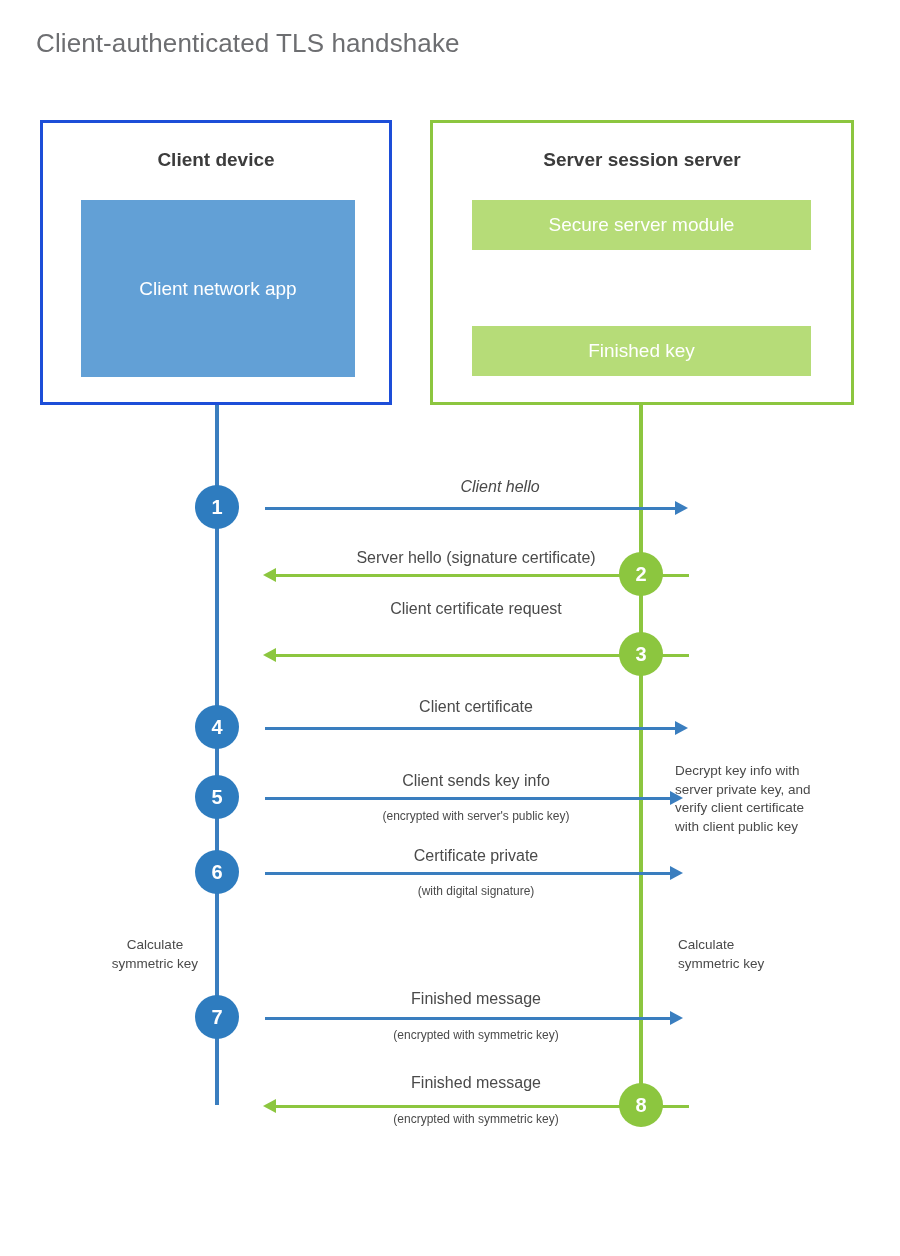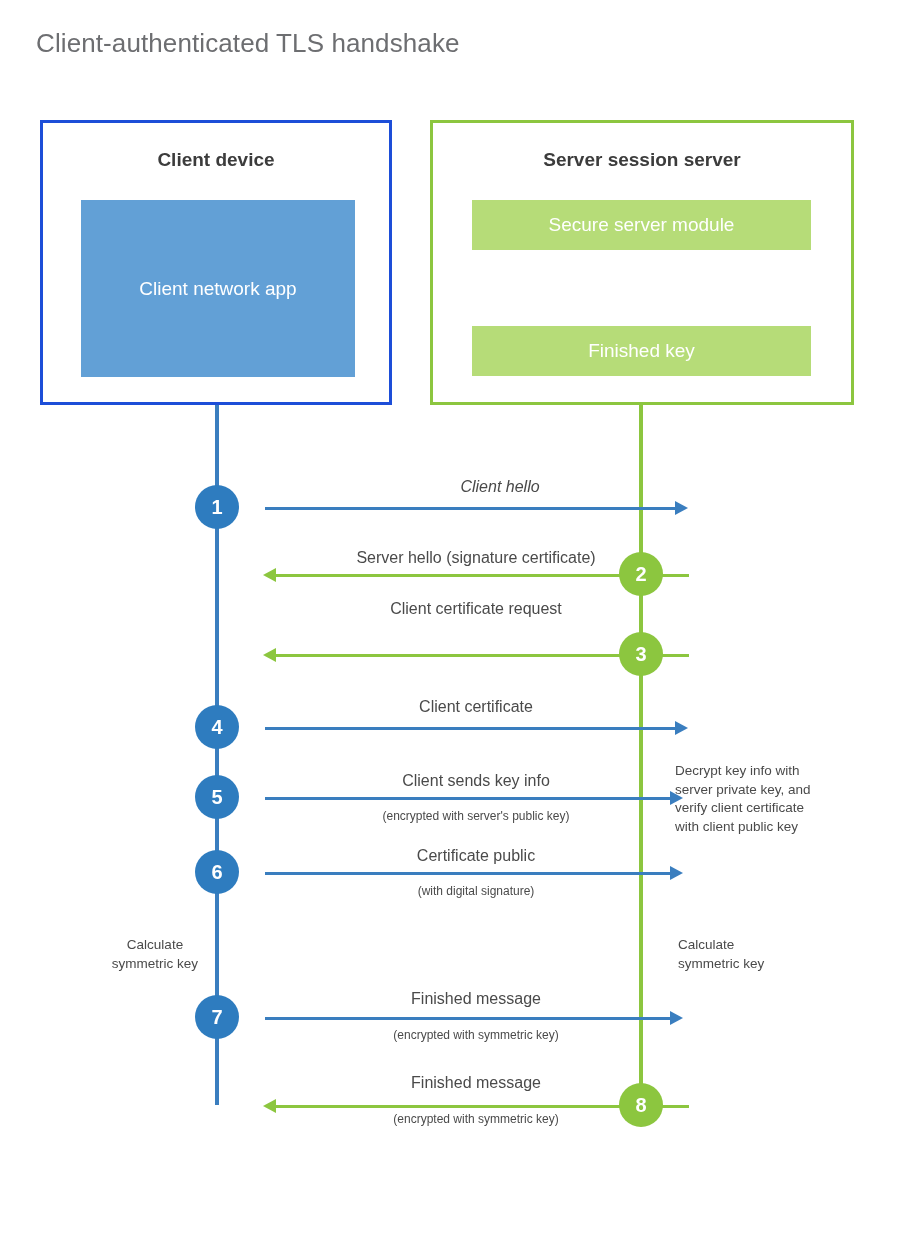--- a/index.html
+++ b/index.html
@@ -262,21 +262,21 @@
     <div class="msg-line blue" style="left:217px; top:797px; width:405px;"></div>
     <div class="arrowhead right blue" style="left:622px; top:791px;"></div>
     <div class="msg-label" style="left:428px; top:772px;">Client sends key info</div>
     <div class="msg-sublabel" style="left:428px; top:809px;">(encrypted with server's public key)</div>
   </div>
   <div class="step-badge blue" style="left:195px; top:775px;">5</div>
 
   <div class="msg">
     <div class="msg-line blue" style="left:217px; top:872px; width:405px;"></div>
     <div class="arrowhead right blue" style="left:622px; top:866px;"></div>
-    <div class="msg-label" style="left:428px; top:847px;">Certificate public</div>
+    <div class="msg-label" style="left:428px; top:847px;">Certificate private</div>
     <div class="msg-sublabel" style="left:428px; top:884px;">(with digital signature)</div>
   </div>
   <div class="step-badge blue" style="left:195px; top:850px;">6</div>
 
   <div class="msg">
     <div class="msg-line blue" style="left:217px; top:1017px; width:405px;"></div>
     <div class="arrowhead right blue" style="left:622px; top:1011px;"></div>
     <div class="msg-label" style="left:428px; top:990px;">Finished message</div>
     <div class="msg-sublabel" style="left:428px; top:1028px;">(encrypted with symmetric key)</div>
   </div>

